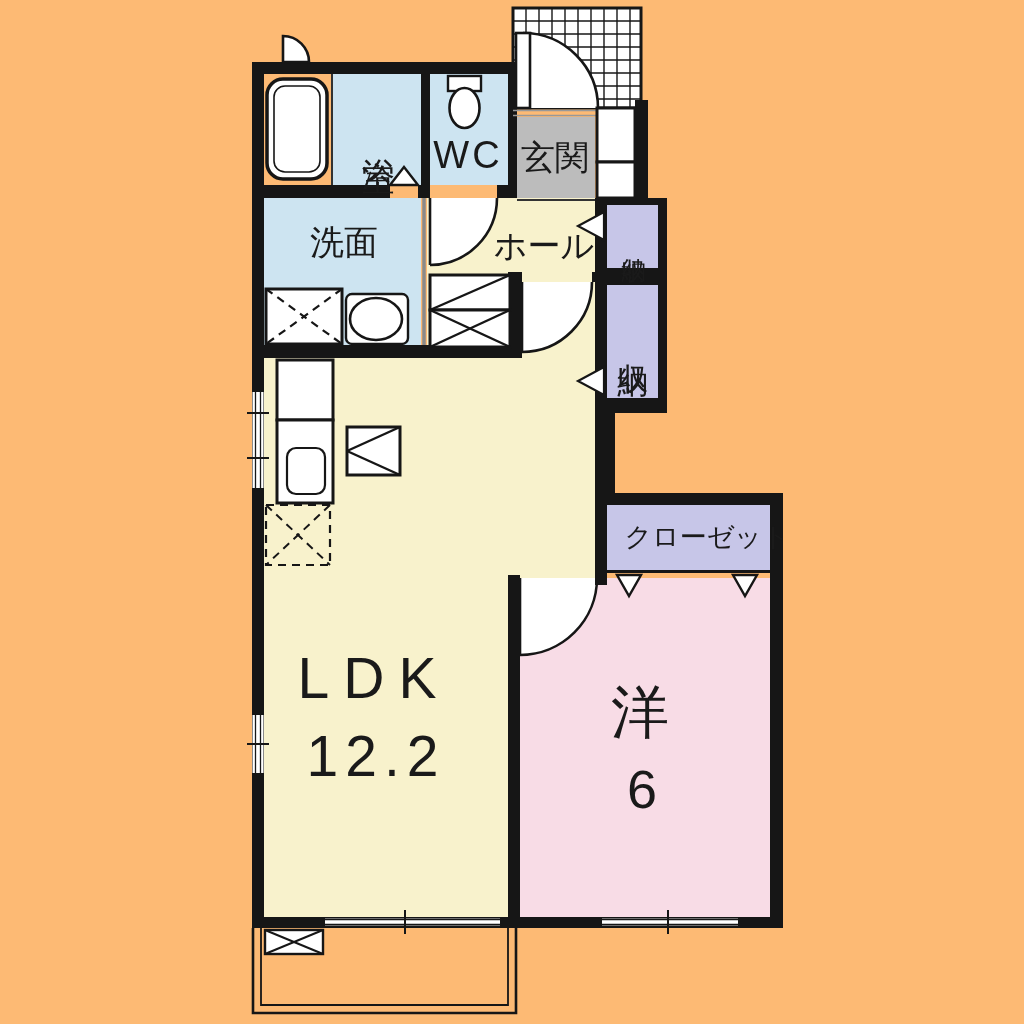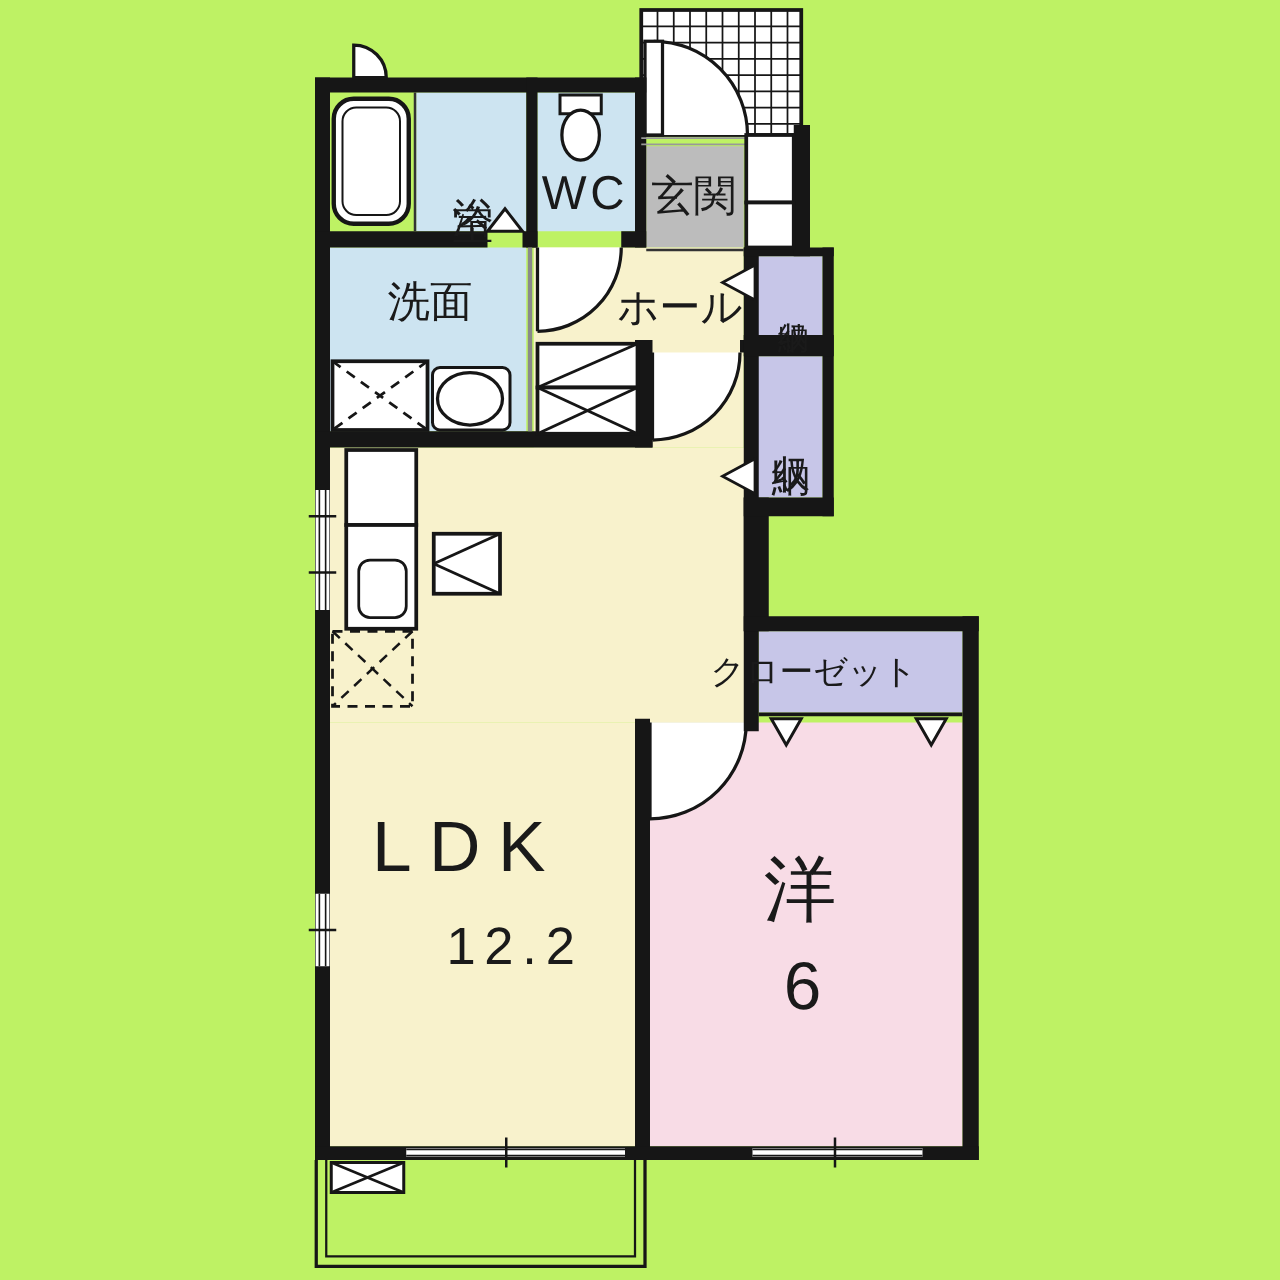--- a/index.html
+++ b/index.html
@@ -1,16 +1,16 @@
 <!DOCTYPE html>
 <html><head>
 <meta charset="utf-8">
 <style>
   html,body{margin:0;padding:0;background:#ffffff;}
-  #stage{position:relative;width:1024px;height:1024px;background:#bef264;overflow:hidden;
+  #stage{position:relative;width:1024px;height:1024px;background:#fdba74;overflow:hidden;
          font-family:"Liberation Sans","DejaVu Sans",sans-serif;}
   #plan-svg{position:absolute;left:0;top:0;}
   .lbl{position:absolute;display:flex;align-items:center;justify-content:center;
        color:#1a1a1a;white-space:nowrap;line-height:1.05;}
   .vert{writing-mode:vertical-rl;text-orientation:upright;letter-spacing:2px;}
 </style>
 </head>
 <body>
 
 <div id="stage">
@@ -219,21 +219,21 @@
   <div class="lbl" style="left:513px;top:138px;width:84px;height:40px;font-size:34px;">玄関</div>
 
   <div class="lbl" style="left:482px;top:227px;width:124px;height:38px;font-size:33px;">ホール</div>
 
   <div class="lbl" style="left:282px;top:224px;width:124px;height:38px;font-size:34px;">洗面</div>
 
   <div class="lbl vert" style="left:616px;top:206px;width:36px;height:64px;font-size:25px;letter-spacing:0;">収納</div>
 
   <div class="lbl vert" style="left:612px;top:296px;width:40px;height:94px;font-size:31px;letter-spacing:4px;">収納</div>
 
-  <div class="lbl" style="left:568px;top:520px;width:166px;height:34px;font-size:27px;">クローゼット</div>
+  <div class="lbl" style="left:624px;top:520px;width:166px;height:34px;font-size:27px;">クローゼット</div>
 
   <div class="lbl" style="left:262px;top:646px;width:224px;height:66px;font-size:57px;letter-spacing:14px;">LDK</div>
-  <div class="lbl" style="left:258px;top:724px;width:236px;height:66px;font-size:42px;letter-spacing:7px;padding-left:36px;">12.2</div>
+  <div class="lbl" style="left:258px;top:724px;width:236px;height:66px;font-size:57px;letter-spacing:7px;">12.2</div>
 
   <div class="lbl" style="left:602px;top:678px;width:76px;height:68px;font-size:58px;">洋</div>
   <div class="lbl" style="left:602px;top:758px;width:80px;height:62px;font-size:54px;">6</div>
 
 </div>
 
 </body></html>

